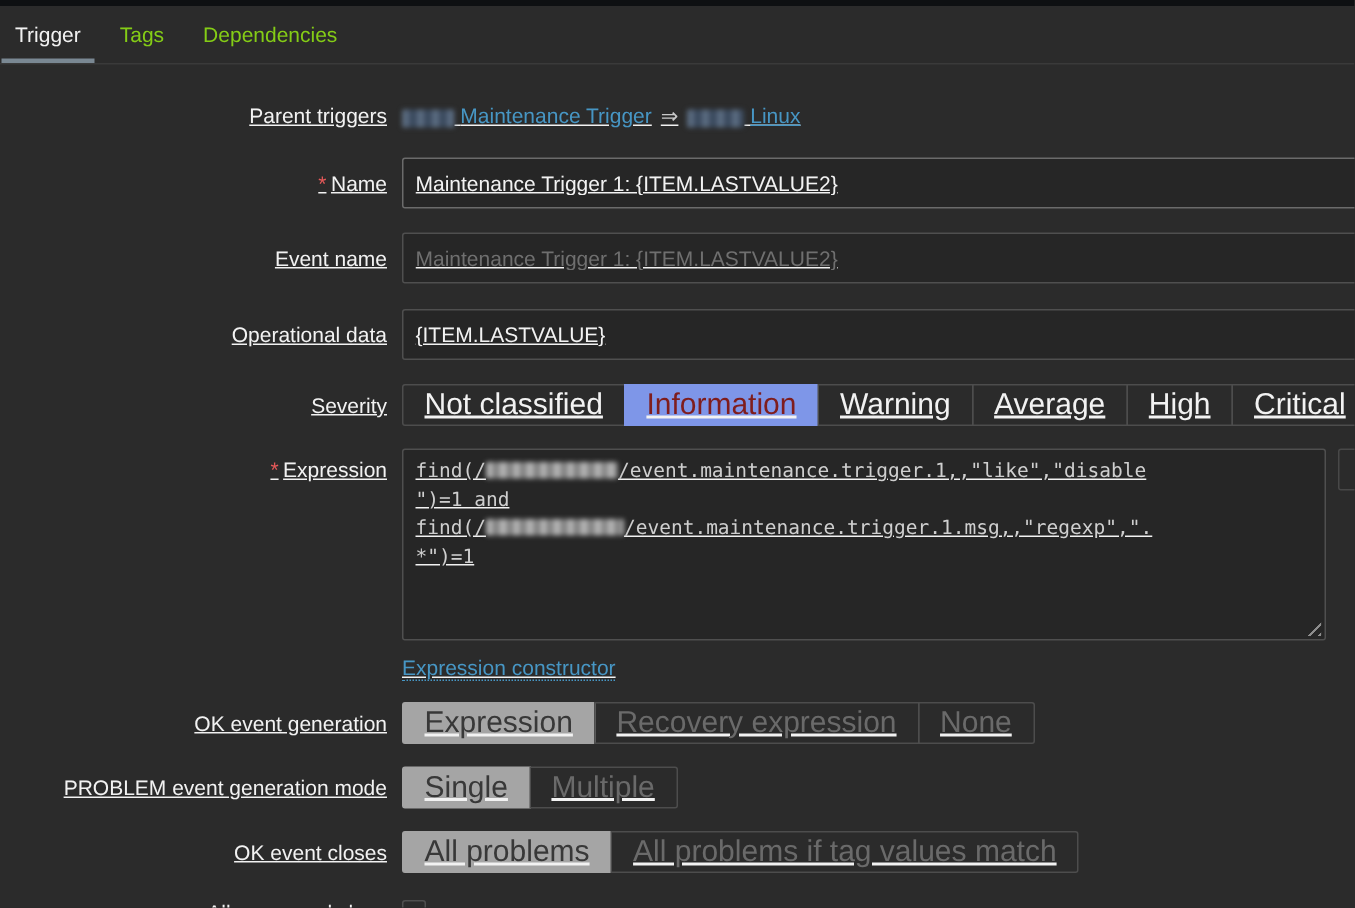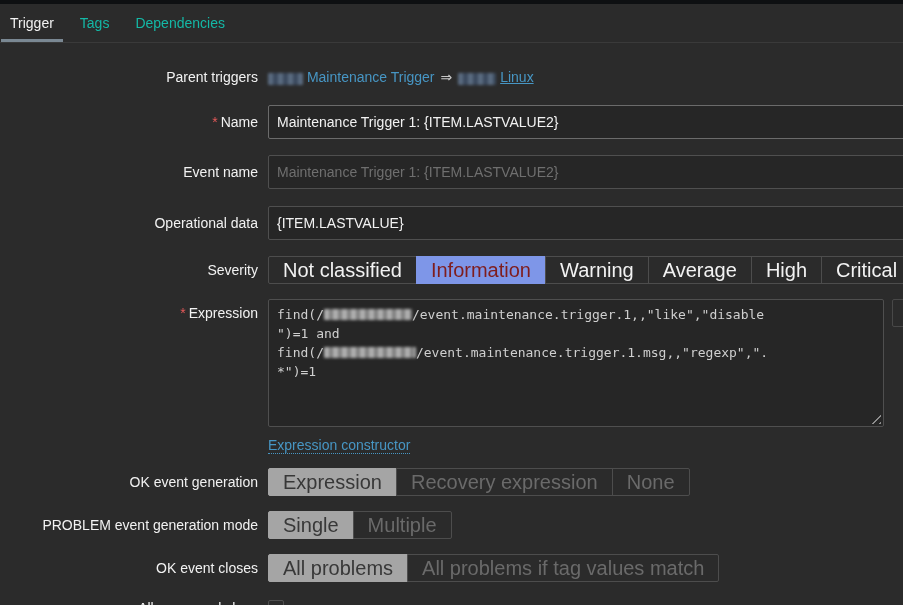--- a/index.html
+++ b/index.html
@@ -15,26 +15,26 @@
   
   .tabbar {
     display:flex; align-items:stretch;
     height:39px; padding-left:1px;
     border-bottom:1px solid #3a3a3a;
   }
   .tab {
     display:flex; align-items:center;
     padding:0 9px; margin-right:8px;
     cursor:pointer; position:relative;
-    color:#14b8a6; border-bottom:3px solid transparent; padding-top:3px;
+    color:#84cc16; border-bottom:3px solid transparent; padding-top:3px;
   }
   .tab.active { color:#f2f2f2; border-bottom-color:#7a8893; }
   
   .form { padding-top:26px; }
-  .row { display:flex; align-items:center; }
+  .row { display:flex; align-items:center;text-decoration:underline; }
   .row.top { align-items:flex-start; }
   .row-label {
     width:258px; flex:0 0 258px;
     text-align:right; padding-right:0;
     color:#f2f2f2; white-space:nowrap;
   }
   .row-ctrl { margin-left:10px; display:flex; align-items:flex-end; }
   .req { color:#e45959; margin-right:3px; }
   
   .txt-input {

